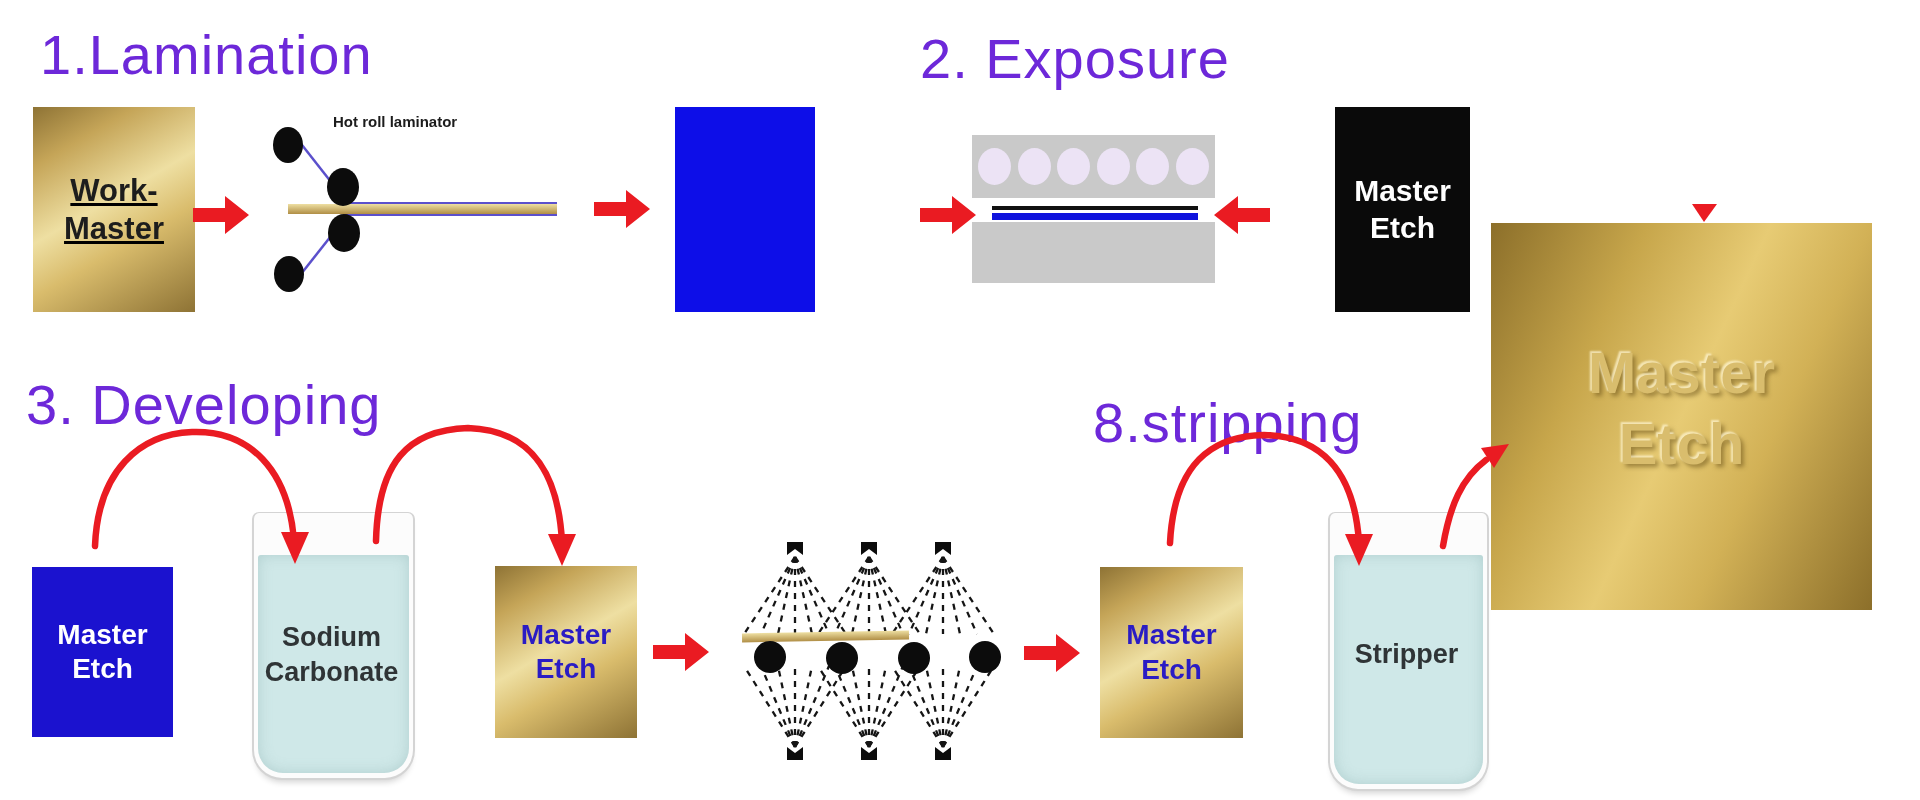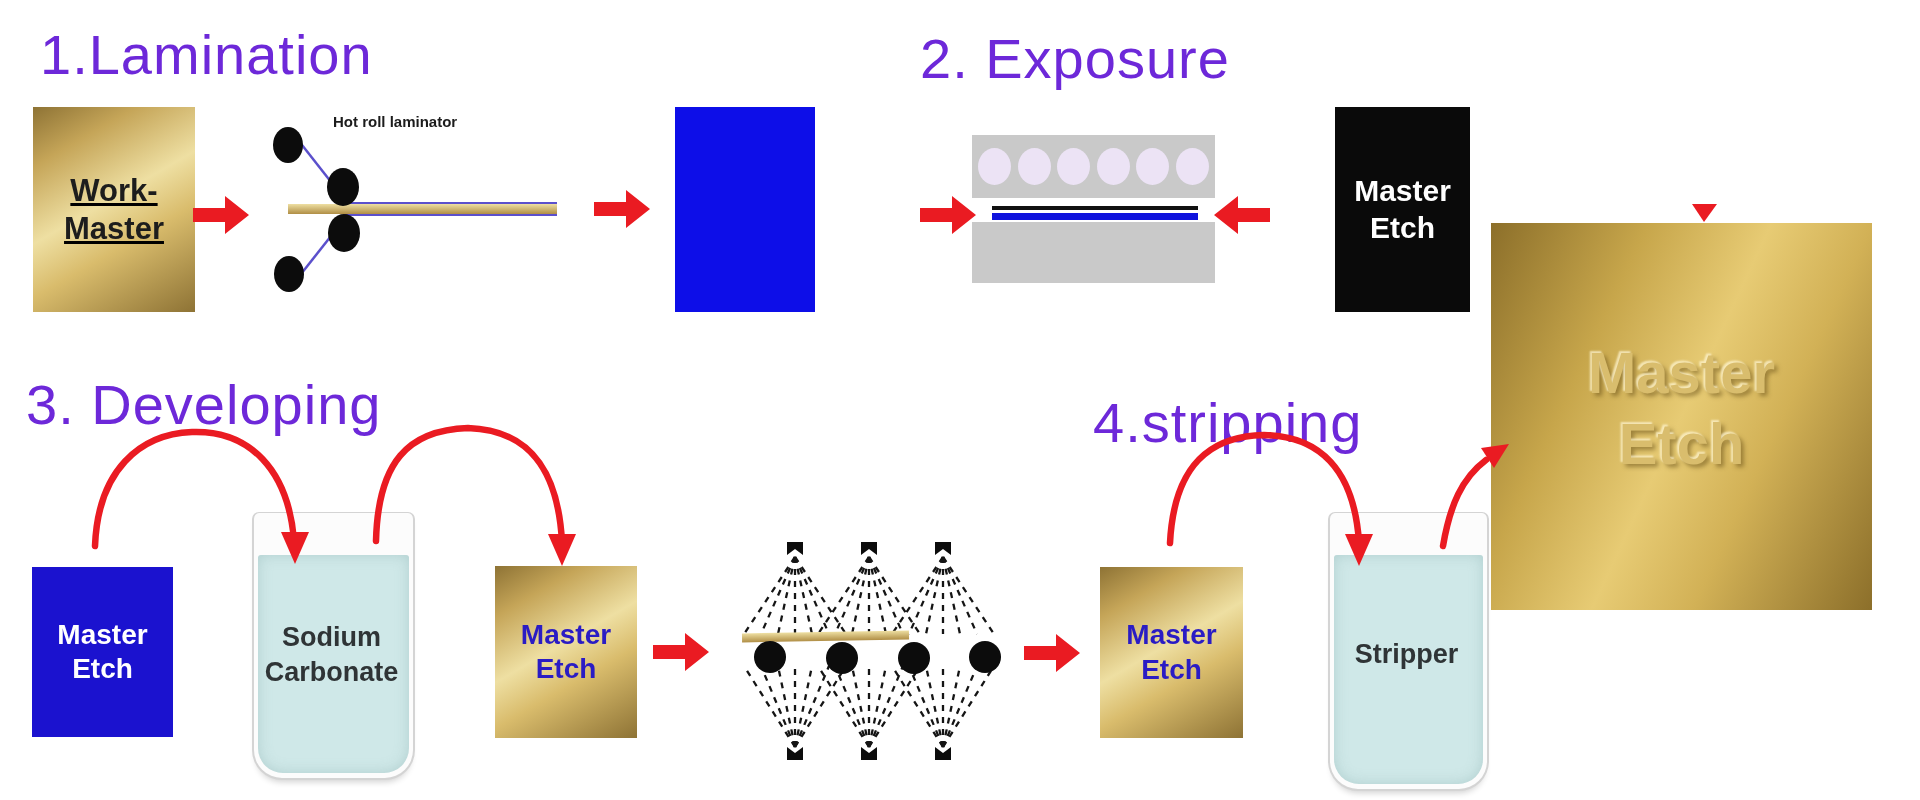--- a/index.html
+++ b/index.html
@@ -49,21 +49,21 @@
   .hot-roll-label{color:#1c1c1c;font-weight:bold;font-size:15px;white-space:nowrap;}
 </style>
 </head>
 <body>
 
 <div id="canvas">
 
   <div class="abs title" style="left:40px;top:22px;">1.Lamination</div>
   <div class="abs title" style="left:920px;top:26px;text-align:center;">2. Exposure</div>
   <div class="abs title" style="left:26px;top:372px;">3. Developing</div>
-  <div class="abs title" style="left:1093px;top:390px;">4.stripping</div>
+  <div class="abs title" style="left:1093px;top:390px;">8.stripping</div>
 
   <div class="panel gold" style="left:33px;top:107px;width:162px;height:205px;text-decoration:underline;">
     <span class="ln wp-text">Work-</span>
     <span class="ln wp-text">Master</span>
   </div>
   <div class="abs hot-roll-label" style="left:333px;top:113px;">Hot roll laminator</div>
 
   <div class="panel" style="left:675px;top:107px;width:140px;height:205px;background:#0d0ee8;"></div>
 
   <div class="press-block" style="left:972px;top:135px;width:243px;height:63px;">

